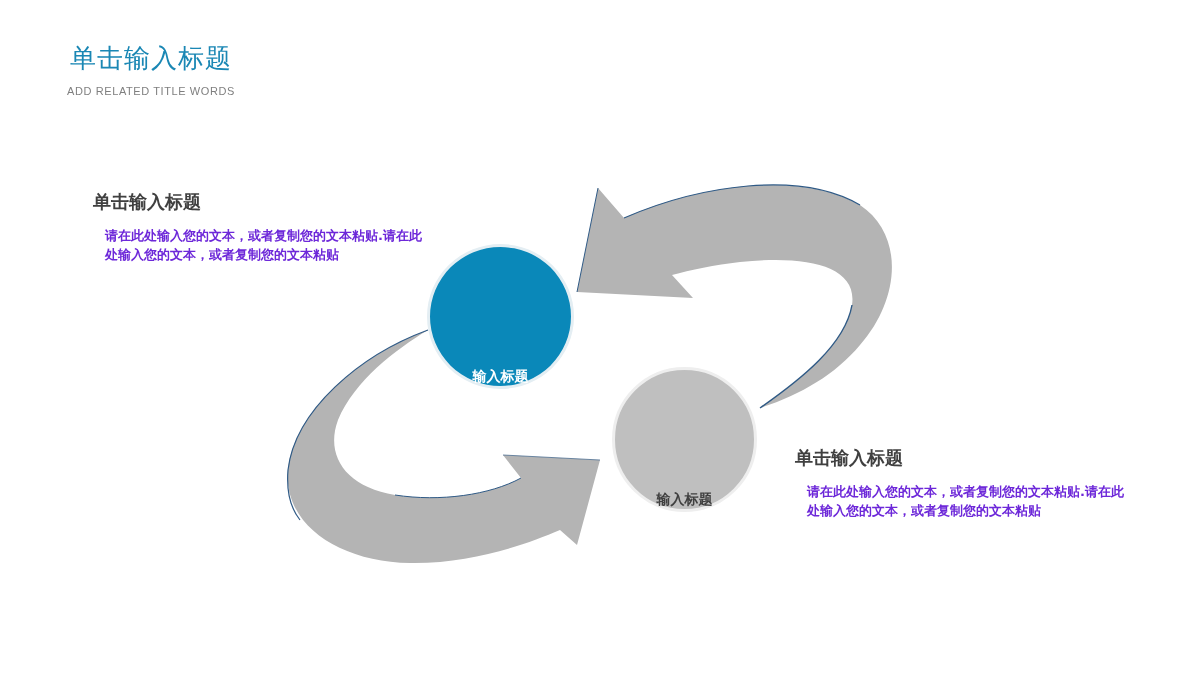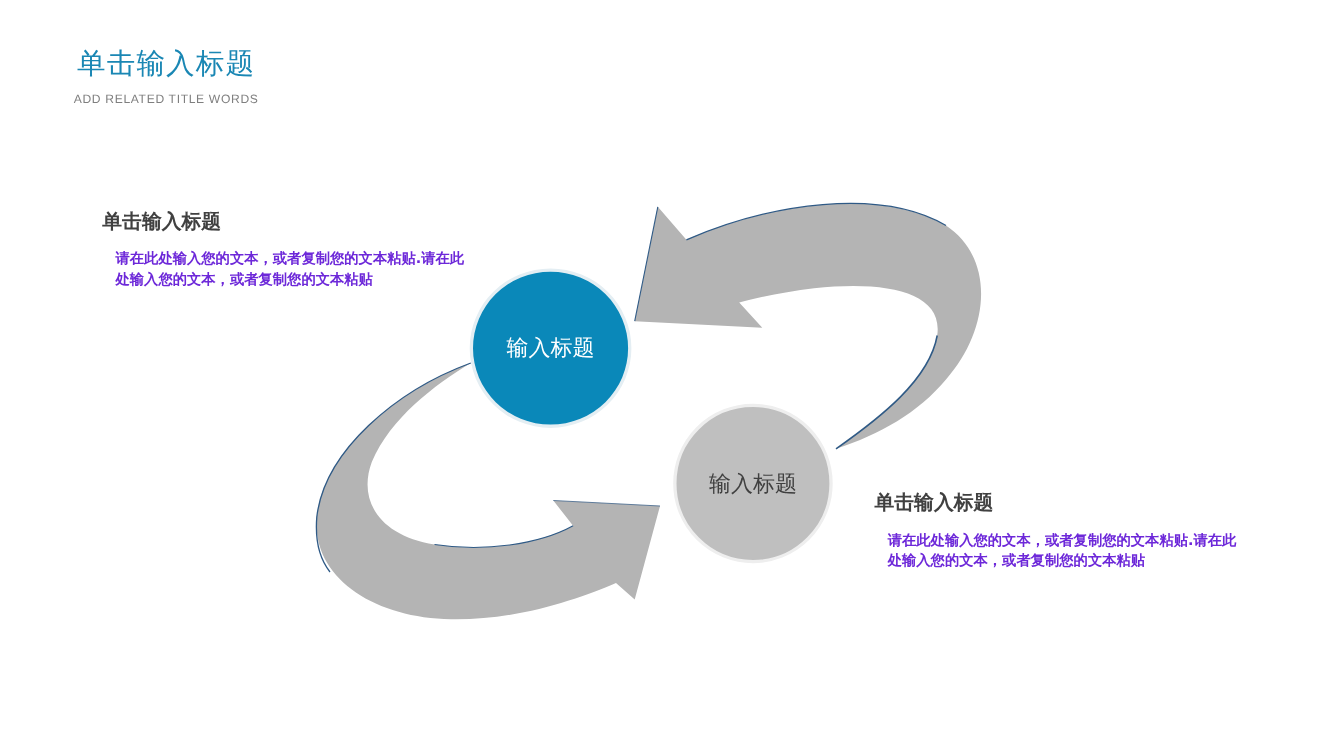--- a/index.html
+++ b/index.html
@@ -57,24 +57,25 @@
       line-height: 19px;
       margin: 12px;
     }
     #block-left { left: 93px; top: 190px; width: 345px; }
     #block-right { left: 795px; top: 446px; width: 345px; }
 
     .circle {
       position: absolute;
       border-radius: 50%;
       display: flex;
-      align-items: center;
+      align-items: flex-end;
       justify-content: center;
-      font-size: 20px;
+      font-size: 14px;
       box-sizing: border-box;
+      font-weight: bold;
     }
     #circle-blue {
       left: 427px;
       top: 244px;
       width: 147px;
       height: 145px;
       background: #0a88b9;
       border: 3px solid #e4eef3;
       color: #ffffff;
     }

